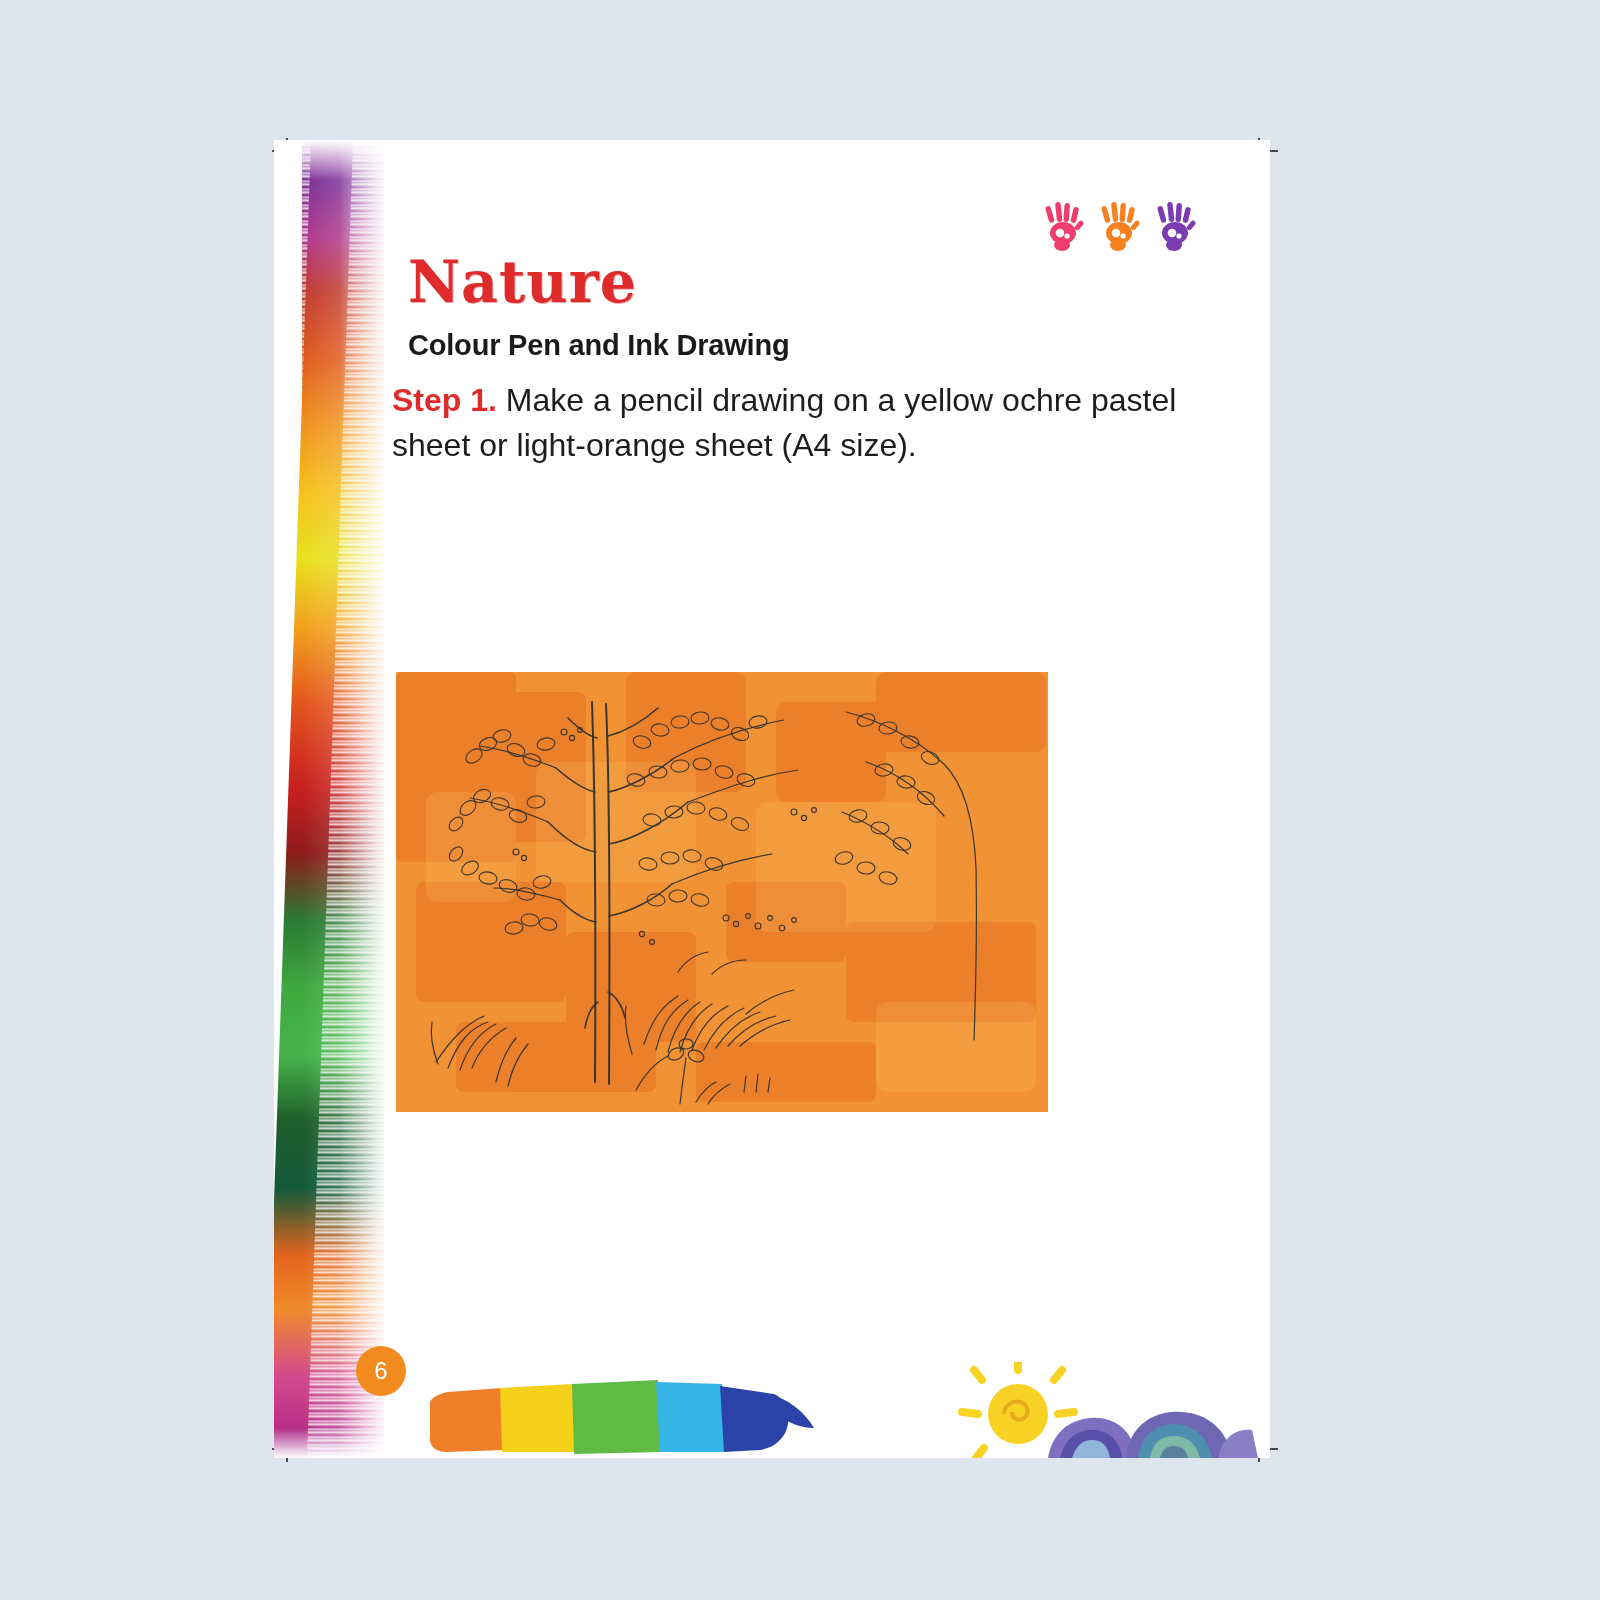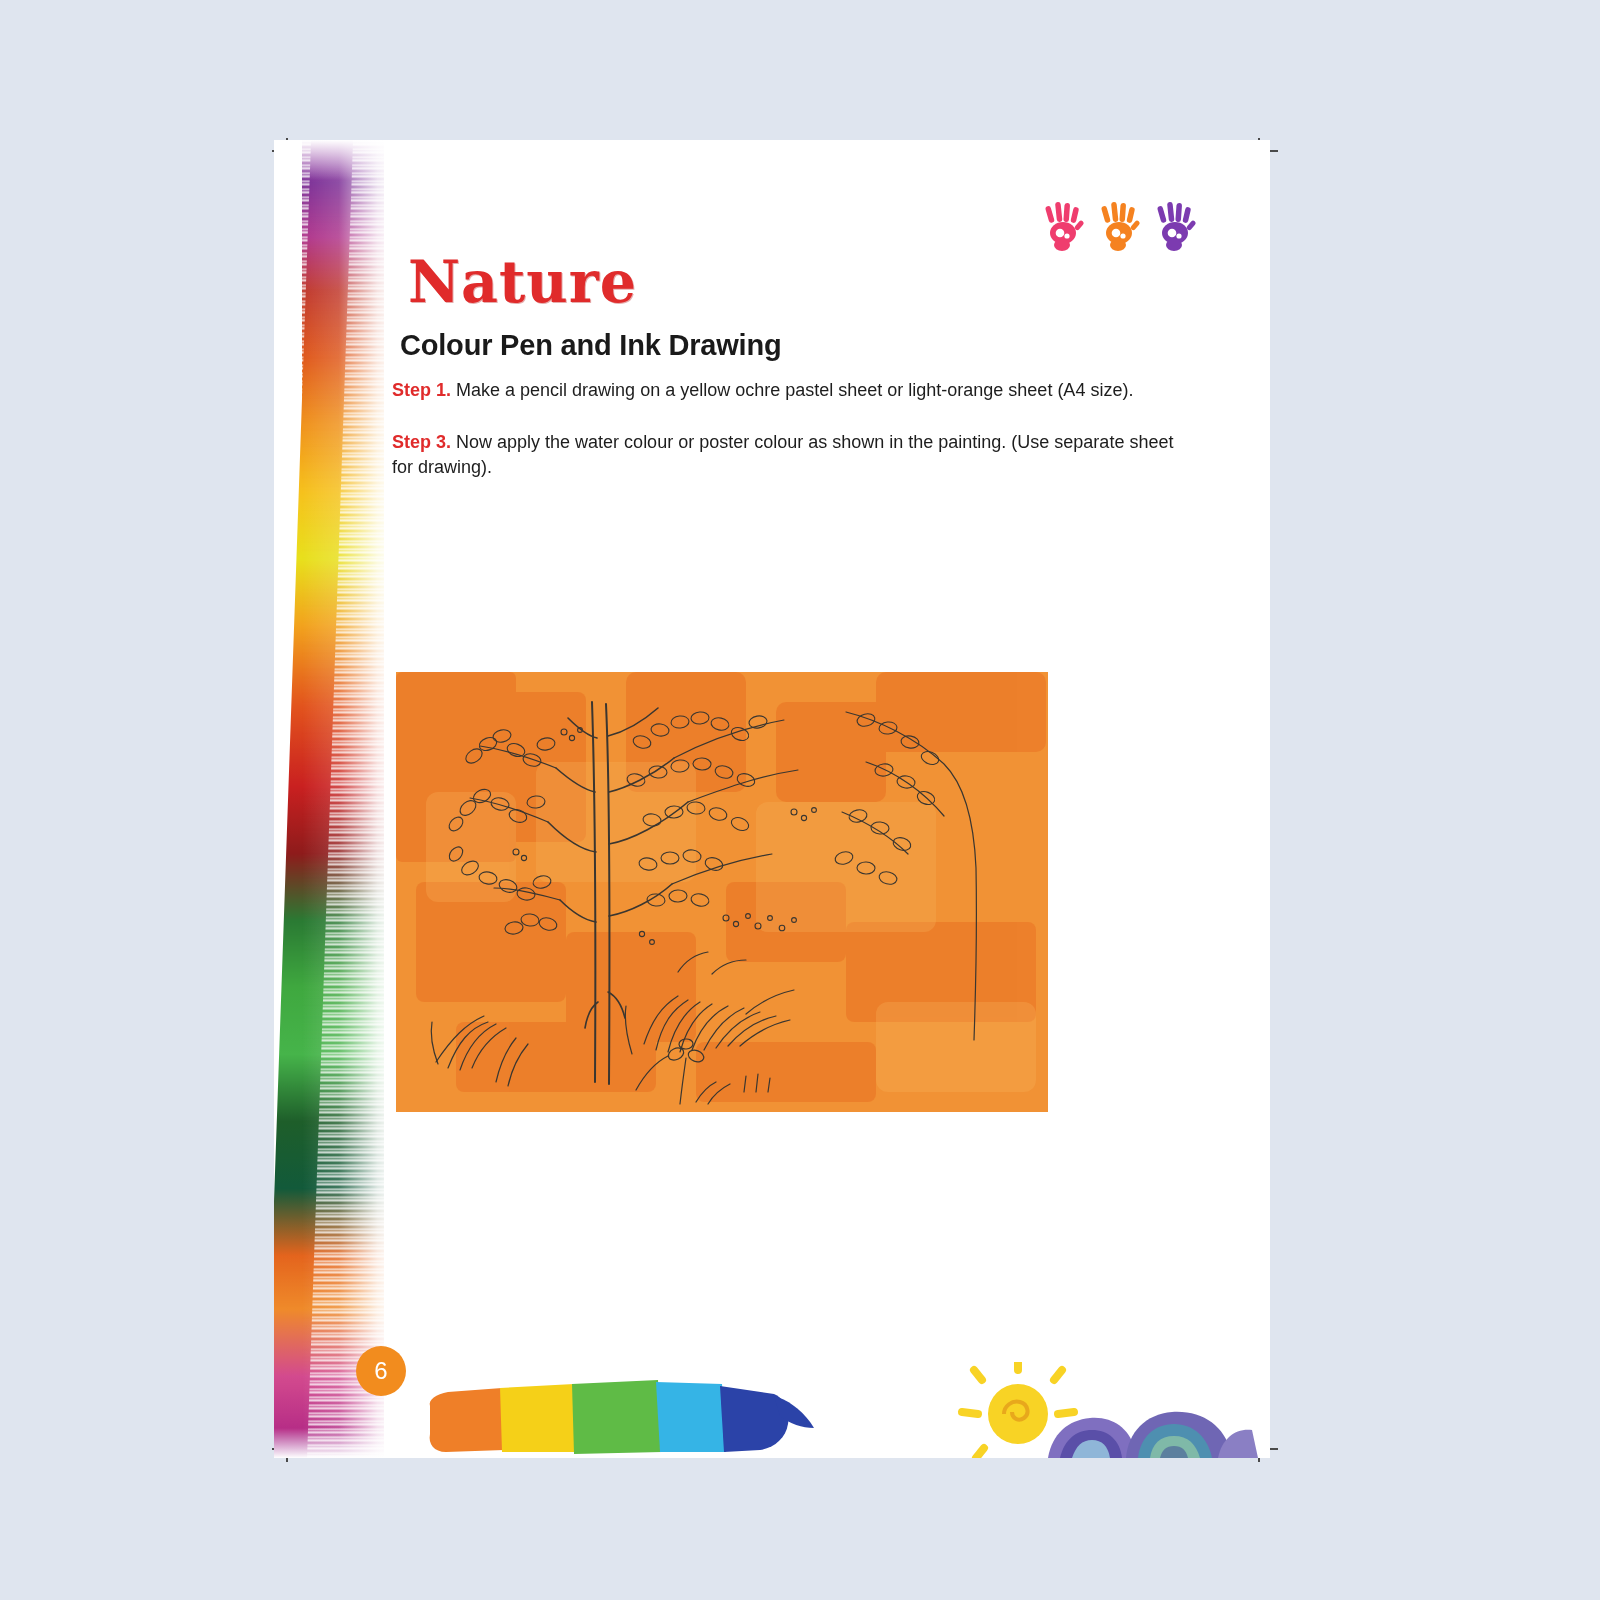--- a/index.html
+++ b/index.html
@@ -160,25 +160,25 @@
     font-size: 57px;
     color: #e02b2b;
     letter-spacing: 1px;
     margin: 0 0 6px 16px;
     text-shadow: 1px 1px 0 rgba(180,20,20,0.35);
   }
   .subtitle {
     font-size: 29px;
     font-weight: bold;
     color: #1a1a1a;
-    margin: 14px 0 12px 8px;
+    margin: 14px 0 12px 16px;
     letter-spacing: -0.2px;
   }
   .step {
-    font-size: 18px;
+    font-size: 32px;
     color: #1d1d1d;
     line-height: 1.42;
     margin: 16px 0 26px 0;
     max-width: 800px;
   }
   .step .label {
     color: #e02b2b;
     font-weight: bold;
   }
 
@@ -289,23 +289,20 @@
         </g>
       </svg>
     </div>
 
     <div class="content">
       <h1 class="title">Nature</h1>
       <h2 class="subtitle">Colour Pen and Ink Drawing</h2>
 
       <p class="step">
         <span class="label">Step 1.</span><span> Make a pencil drawing on a yellow ochre pastel sheet or light-orange sheet (A4 size).</span>
-      </p>
-      <p class="step">
-        <span class="label">Step 3.</span><span> Now apply the water colour or poster colour as shown in the painting. (Use separate sheet for drawing).</span>
       </p>
     </div>
 
     <div class="artwork">
       <svg class="art-wash" viewBox="0 0 652 440" preserveAspectRatio="none">
         <defs>
           <linearGradient id="wash" x1="0" y1="0" x2="1" y2="1">
             <stop offset="0%" stop-color="#ef8b2a"></stop>
             <stop offset="35%" stop-color="#f49a38"></stop>
             <stop offset="60%" stop-color="#f2a04a"></stop>

